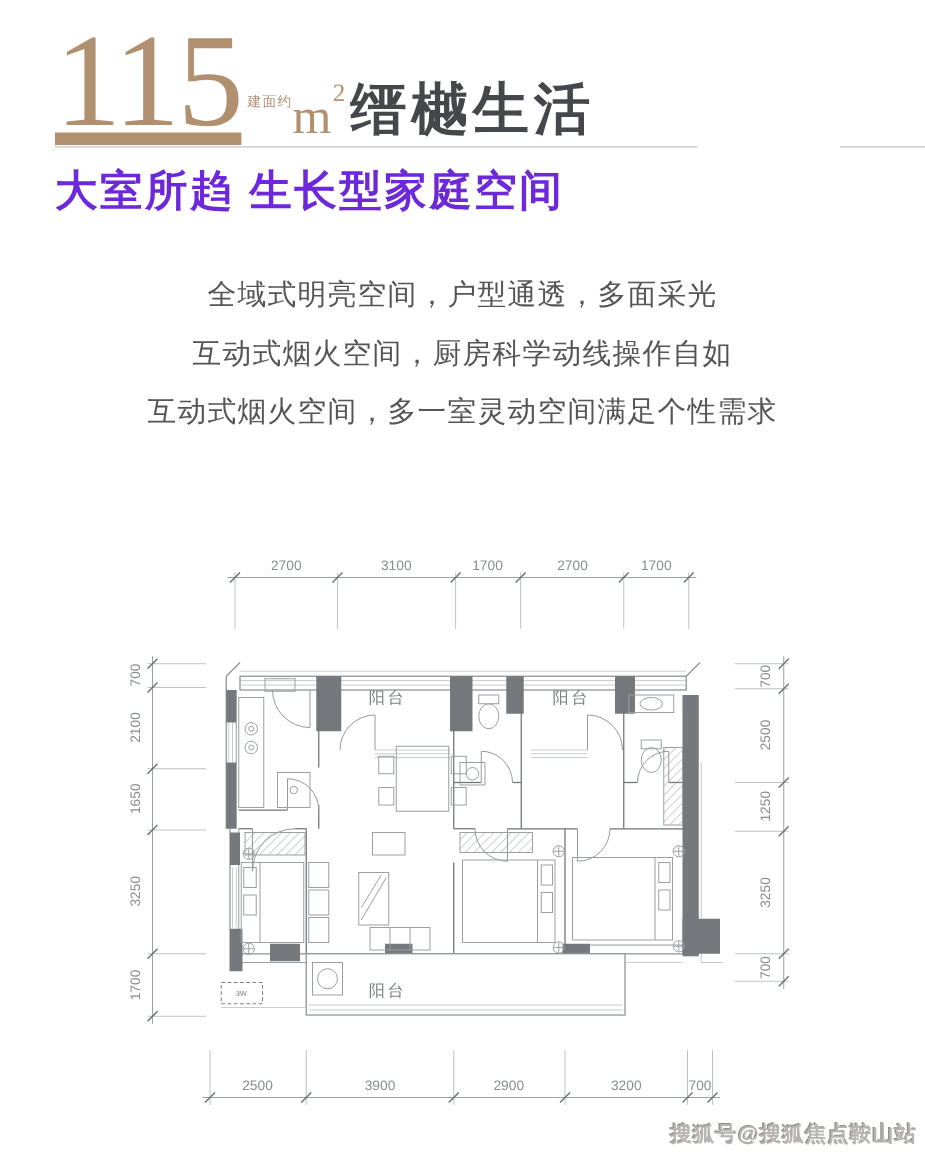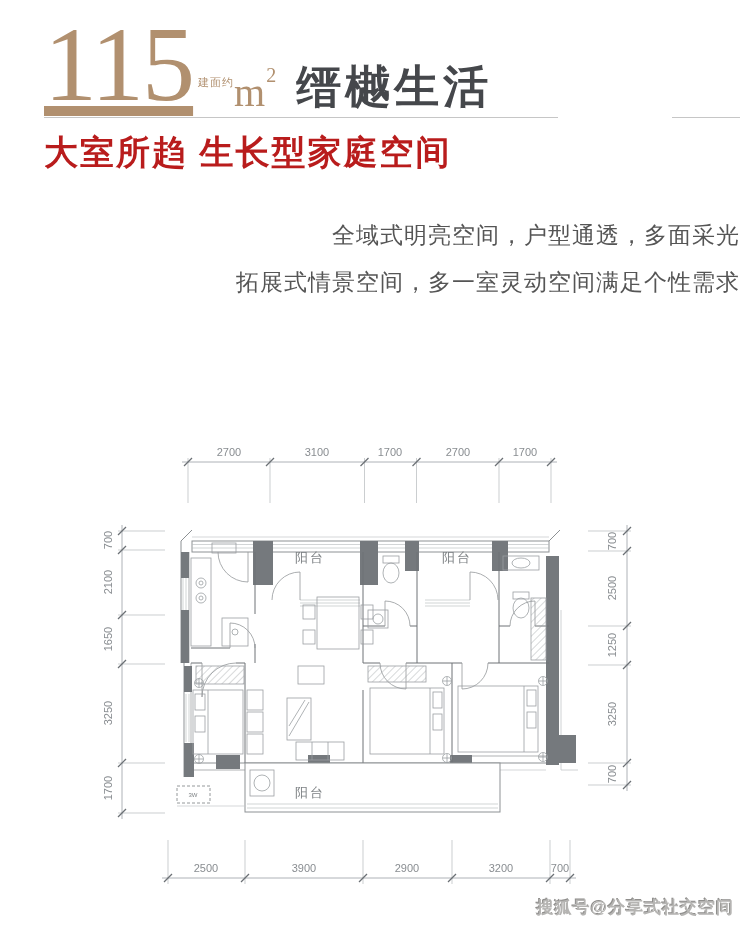--- a/index.html
+++ b/index.html
@@ -8,21 +8,21 @@
   
   .area-block{position:absolute;left:44px;top:22px;display:flex;align-items:flex-end;}
   .big-num{font-family:"Liberation Serif",serif;font-size:106px;line-height:.82;
            color:#b1906f;letter-spacing:-2px;text-decoration:underline;}
   .unit-stack{display:flex;flex-direction:row;align-items:flex-start;margin-left:5px;line-height:1;}
   .area-note{font-size:11px;color:#b1906f;letter-spacing:1px;margin-bottom:1px;}
   .unit-row{display:flex;align-items:flex-start;}
   .unit-m{font-family:"Liberation Serif",serif;font-size:40px;line-height:.8;color:#b1906f;}
   .unit-sup{font-family:"Liberation Serif",serif;font-size:20px;line-height:1;color:#b1906f;
             margin-top:-12px;margin-left:1px;}
-  .brand{font-size:45px;font-weight:600;color:#45474b;letter-spacing:4px;margin-left:20px;
+  .brand{font-size:45px;font-weight:600;color:#45474b;letter-spacing:4px;margin-left:4px;
          line-height:.95;}
   
   .logo{position:absolute;left:576px;top:84px;width:96px;}
   .logo-bars{display:flex;align-items:flex-start;height:13px;}
   .logo-bars span{width:3px;height:13px;margin-right:5px;}
   .logo-bars span:nth-child(1){background:#8d7560;}
   .logo-bars span:nth-child(2){background:#947d68;}
   .logo-bars span:nth-child(3){background:#9c8672;}
   .logo-bars span:nth-child(4){background:#a58f7c;}
   .logo-bars span:nth-child(5){background:#ad9886;}
@@ -30,23 +30,23 @@
   .logo-bars span:nth-child(7){background:#bfac9c;}
   .logo-bars span:nth-child(8){background:#c8b6a7;}
   .logo-bars span:nth-child(9){background:#d1c1b3;}
   .logo-bars span:nth-child(10){background:#dacbbf;}
   .logo-bars span:nth-child(11){background:#e3d6cb;}
   .logo-word{font-size:11px;letter-spacing:4px;color:#c9c7c4;margin-top:3px;line-height:1.2;}
   .rule{position:absolute;top:117px;height:1px;background:#c6c6c6;}
   .rule-left{left:44px;width:514px;}
   .rule-right{left:672px;width:68px;}
   .headline{position:absolute;left:44px;top:130px;margin:0;font-size:34px;font-weight:700;
-            color:#b91c1c;letter-spacing:2px;}
+            color:#6d28d9;letter-spacing:2px;}
   
-  .intro{position:absolute;left:0;top:212px;width:740px;text-align:right;}
+  .intro{position:absolute;left:0;top:212px;width:740px;text-align:center;}
   .intro div{font-size:23px;color:#555555;letter-spacing:1px;line-height:47px;}
   
   .plan-svg{position:absolute;left:0;top:0;width:740px;height:932px;}
   .watermark{position:absolute;right:6px;top:896px;font-size:17px;font-weight:700;
              color:#b5b4b2;letter-spacing:1px;
              text-shadow:1px 1px 0 #ffffff,-1px -1px 0 #8f8e8c;}
   .dim{font-size:11px;fill:#898d91;}
   .room-label{font-size:13px;fill:#7d8184;letter-spacing:2px;}
   .ac-label{font-size:6px;fill:#7d8184;}
 </style>
@@ -68,21 +68,22 @@
   </div>
 
 
   <div class="rule rule-left"></div>
   <div class="rule rule-right"></div>
 
   <h1 class="headline">大室所趋 生长型家庭空间</h1>
 
   <div class="intro">
     <div>全域式明亮空间，户型通透，多面采光</div>
-    <div>拓展式情景空间，多一室灵动空间满足个性需求</div>
+    <div>互动式烟火空间，厨房科学动线操作自如</div>
+    <div>互动式烟火空间，多一室灵动空间满足个性需求</div>
   </div>
 
   <svg class="plan-svg" viewBox="0 0 740 932">
     <defs>
       <pattern id="hatch" width="5" height="5" patternUnits="userSpaceOnUse" patternTransform="rotate(45)">
         <line x1="0" y1="0" x2="0" y2="5" stroke="#9b9fa2" stroke-width="0.8"></line>
       </pattern>
     </defs>
 
     <g stroke="#9aa0a4" stroke-width="0.8" fill="none">
@@ -380,14 +381,14 @@
       </g>
     </g>
 
     <g>
       <text class="room-label" x="310" y="562" text-anchor="middle">阳台</text>
       <text class="room-label" x="457" y="562" text-anchor="middle">阳台</text>
       <text class="room-label" x="310" y="797" text-anchor="middle">阳台</text>
     </g>
   </svg>
 
-  <div class="watermark">搜狐号@分享式社交空间</div>
+  <div class="watermark">搜狐号@搜狐焦点鞍山站</div>
 </div>
 
 </body></html>

